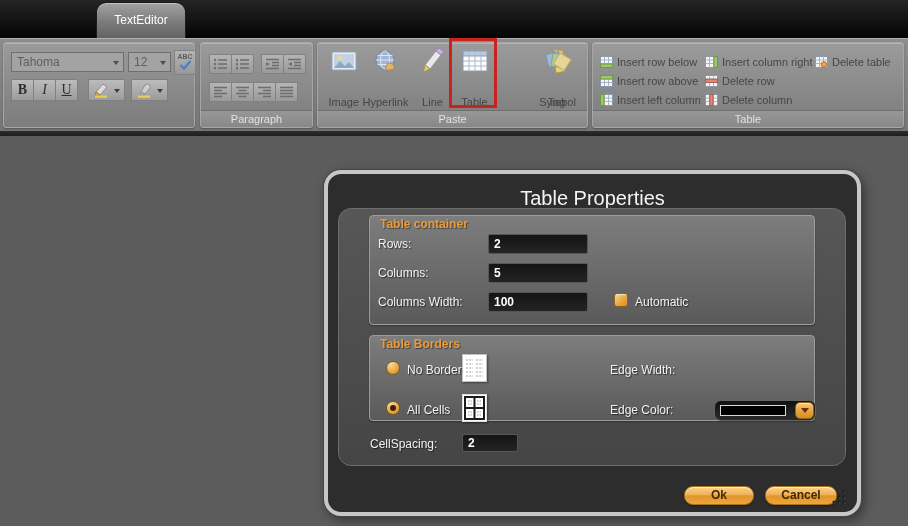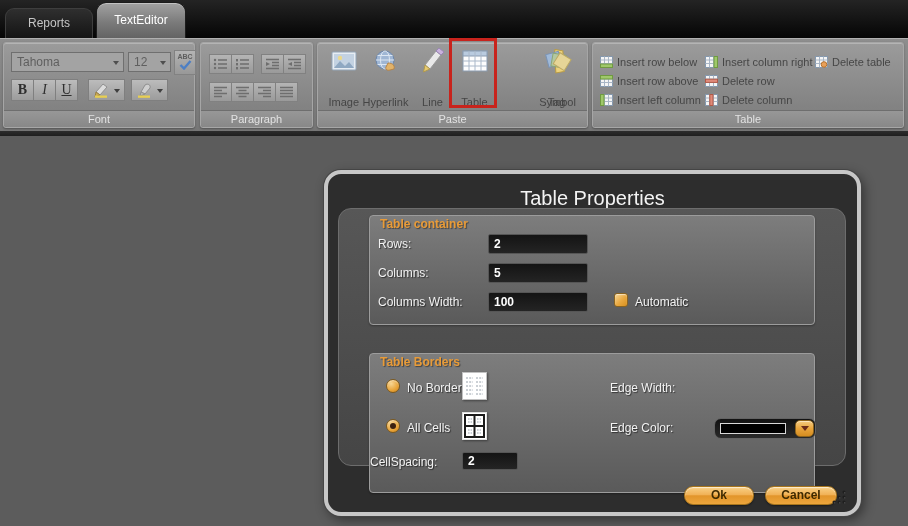--- a/index.html
+++ b/index.html
@@ -82,21 +82,21 @@
   .dialog-title { position:absolute; left:0; top:13px; width:100%; text-align:center;
     color:#f4f4f4; font-size:20px; }
   .dialog-panel { position:absolute; left:10px; top:34px; width:508px; height:258px;
     background:linear-gradient(180deg,#575757,#454545);
     border:1px solid #6d6d6d; border-radius:13px; }
   .groupbox { position:absolute; left:30px; width:446px;
     border:1px solid #9c9c9c; border-radius:4px;
     background:linear-gradient(180deg,#7d7d7d,#5a5a5a);
     box-shadow:0 1px 2px rgba(0,0,0,.3); }
   #gb-container { top:6px; height:110px; }
-  #gb-borders  { top:144px; height:140px; }
+  #gb-borders  { top:126px; height:86px; }
   .gb-label { position:absolute; top:1px; left:10px; color:#e89b38;
     font-weight:bold; font-size:12px; text-shadow:1px 1px 1px rgba(0,0,0,.45); }
   .flabel { position:absolute; color:#f2f2f2; font-size:12px;
     text-shadow:1px 1px 1px rgba(0,0,0,.55); }
   .r-align { text-align:left; }
   .text-input { position:absolute; height:20px;
     background:linear-gradient(180deg,#141414,#242424);
     border:1px solid #565656; border-radius:2px;
     color:#ffffff; font-weight:bold; font-size:12px; padding:0 5px;
     font-family:"Liberation Sans", sans-serif; }
@@ -130,21 +130,20 @@
     color:#3f2a00; font-size:12px; font-weight:bold; text-align:center; line-height:17px;
     box-shadow:inset 0 1px 1px rgba(255,255,255,.65), 0 1px 2px rgba(0,0,0,.4); }
   #btn-ok { left:356px; width:70px; }
   #btn-cancel { left:437px; width:72px; }
   .grip { position:absolute; right:9px; bottom:7px; }
 </style>
 </head>
 <body>
 
 <div class="topbar">
-  <div class="tab-inactive">Reports</div>
   <div class="tab-active">TextEditor</div>
 </div>
 
 <div class="ribbon">
 
   <div class="rgroup" style="left:3px; width:192px;">
     <div class="combo-lite" style="left:7px; top:9px; width:113px;">
       <span>Tahoma</span>
       <span class="tri"></span>
     </div>
@@ -172,21 +171,20 @@
       <span class="tri"></span>
     </div>
     <div class="color-btn btn-lite" style="left:127px;">
       <svg width="18" height="15" viewBox="0 0 18 15">
         <path d="M9 2 c3-2 6 0 5 3 l-5 6 -4-2z" fill="#cfcfcf" stroke="#8f8f8f"></path>
         <path d="M5 9 l4 2 -5 2z" fill="#b8b8b8" stroke="#8f8f8f"></path>
         <rect x="2" y="12.5" width="12" height="2.3" fill="#e8cf52"></rect>
       </svg>
       <span class="tri"></span>
     </div>
-    <div class="rgroup-label">Font</div>
   </div>
 
   <div class="rgroup" style="left:200px; width:113px;">
     <div class="pbtn-row" style="left:8px; top:11px;">
       <div class="pbtn">
         <svg width="15" height="12" viewBox="0 0 15 12">
           <g fill="#6e6e6e">
               <circle cx="2" cy="2" r="1.2"></circle>
               <circle cx="2" cy="6" r="1.2"></circle>
               <circle cx="2" cy="10" r="1.2"></circle>

